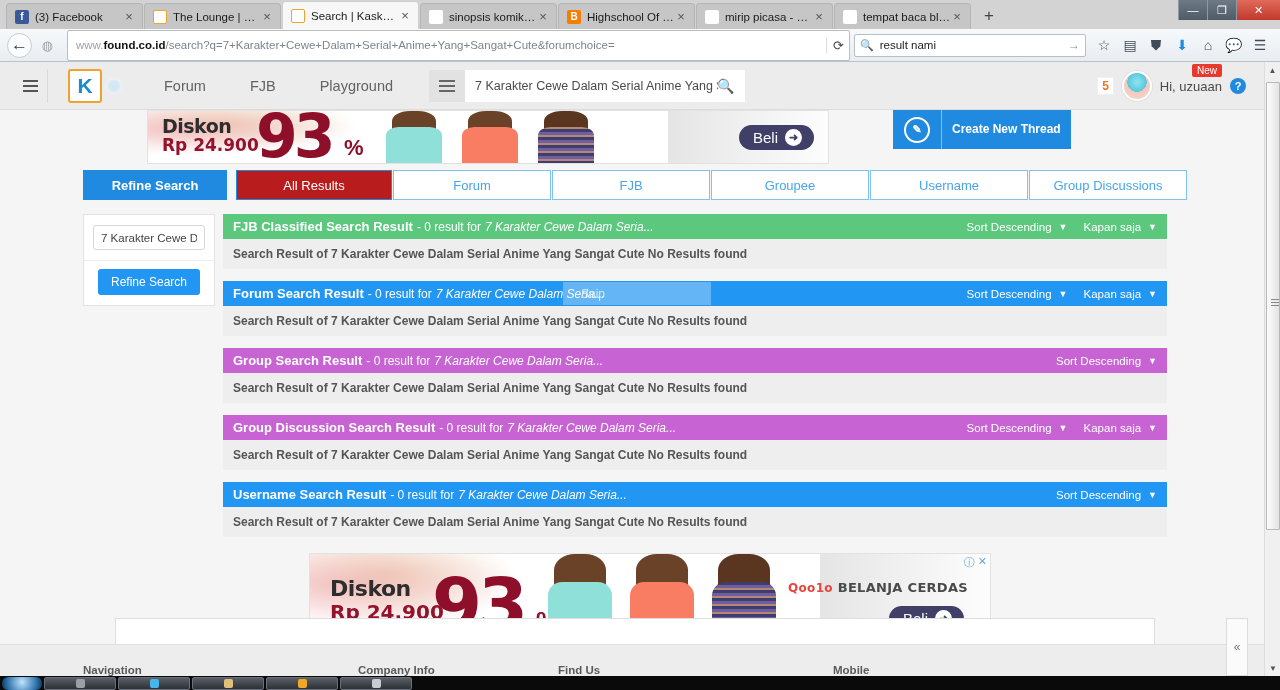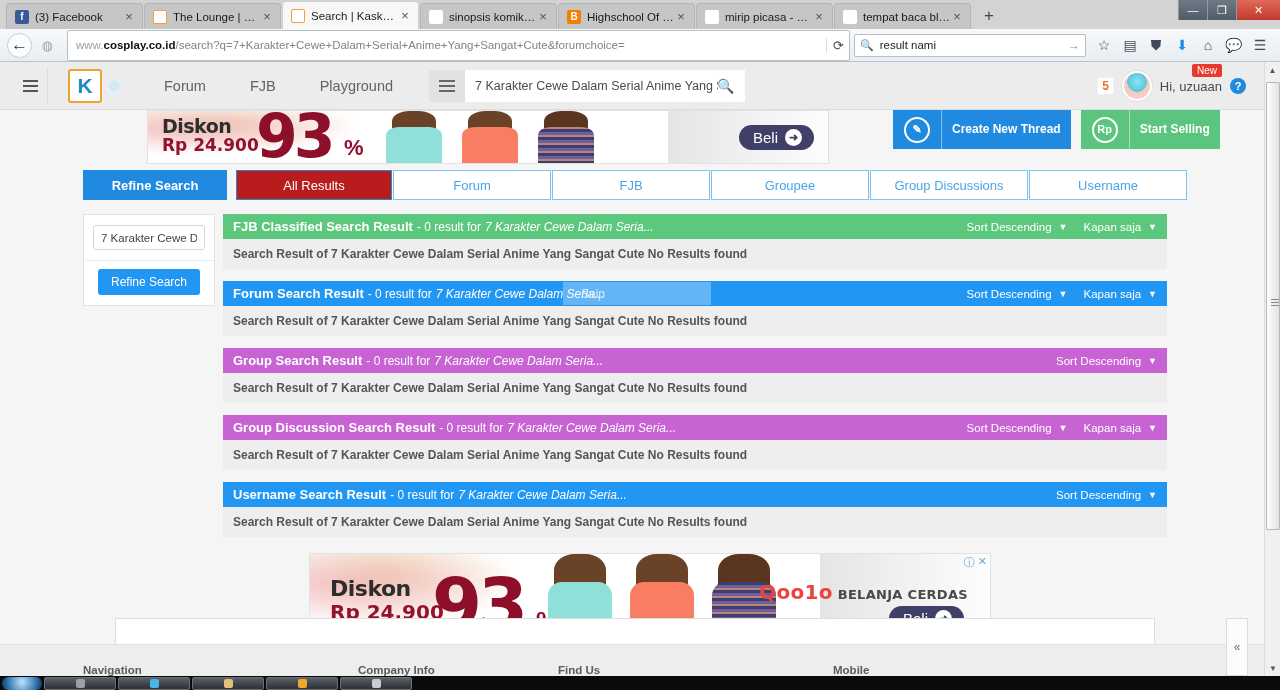--- a/index.html
+++ b/index.html
@@ -371,21 +371,21 @@
   .bottomad .ad-girls { left: 236px; width: 300px; }
   .bottomad .gfig .hair { width: 52px; height: 40px; left: 8px; }
   .bottomad .gfig .dress { top: 28px; width: 64px; height: 62px; }
   .bottomad .g2 { left: 82px; } .bottomad .g3 { left: 164px; }
   .bottomad .ad-smoke { left: 510px; width: 172px; }
   .qoo-brand {
     position: absolute; right: 22px; top: 26px;
     font-size: 13px; font-weight: bold; color: #4a4a4a;
     font-family: "DejaVu Sans", sans-serif; letter-spacing: .3px;
   }
-  .qoo-brand .qq { color: #e8453c; font-size: 20px; }
+  .qoo-brand .qq { color: #e8453c; font-size: 12px; }
   .bottomad .ad-beli { right: 26px; top: 52px; }
   .ad-marks {
     position: absolute; right: 3px; top: 1px;
     display: flex; gap: 3px; font-size: 11px; color: #6aa9d8;
   }
 
   
   .footerwrap {
     position: absolute; left: 0; bottom: 0; width: 1264px;
   }
@@ -477,21 +477,21 @@
       <div class="wc">❐</div>
       <div class="wc close">✕</div>
     </div>
   </div>
 
   <div class="navbar">
     <div class="navbtn back">←</div>
     <div class="navbtn refreshcircle">◍</div>
     <div class="urlbar">
       <span class="scheme">www.</span>
-        <span class="dom">cosplay.co.id</span>
+        <span class="dom">found.co.id</span>
         <span>/search?q=7+Karakter+Cewe+Dalam+Serial+Anime+Yang+Sangat+Cute&amp;forumchoice=</span>
       <span class="spacer" style="flex:1 1 auto"></span>
       <span class="reloadicon">⟳</span>
     </div>
     <div class="searchbar">
       <span class="sicon">🔍</span>
       <span class="sval">result nami</span>
       <span class="sgo">→</span>
     </div>
     <div class="toolicon">☆</div>
@@ -568,39 +568,33 @@
         </div>
       </div>
 
       <div class="actionbtns">
         <div class="actbtn thread">
           <div class="icopart">
             <div class="circicon">✎</div>
           </div>
           <div class="lblpart">Create New Thread</div>
         </div>
-        <div class="actbtn selling">
-          <div class="icopart">
-            <div class="circicon">Rp</div>
-          </div>
-          <div class="lblpart">Start Selling</div>
-        </div>
       </div>
     </div>
 
     <div class="pagebody">
 
       <div class="tabsrow">
         <div class="refine-head">Refine Search</div>
         <div class="rtab w1 active">All Results</div>
         <div class="rtab w2">Forum</div>
         <div class="rtab w3">FJB</div>
         <div class="rtab w4">Groupee</div>
+        <div class="rtab w6">Username</div>
         <div class="rtab w5">Group Discussions</div>
-        <div class="rtab w6">Username</div>
       </div>
 
       <div class="columns">
 
         <div class="sidebar">
           <div class="sb-inputwrap">
             <input class="sb-input" type="text" value="7 Karakter Cewe Da" style="">
           </div>
           <div class="sb-btnwrap">
             <button class="sb-btn">Refine Search</button>

